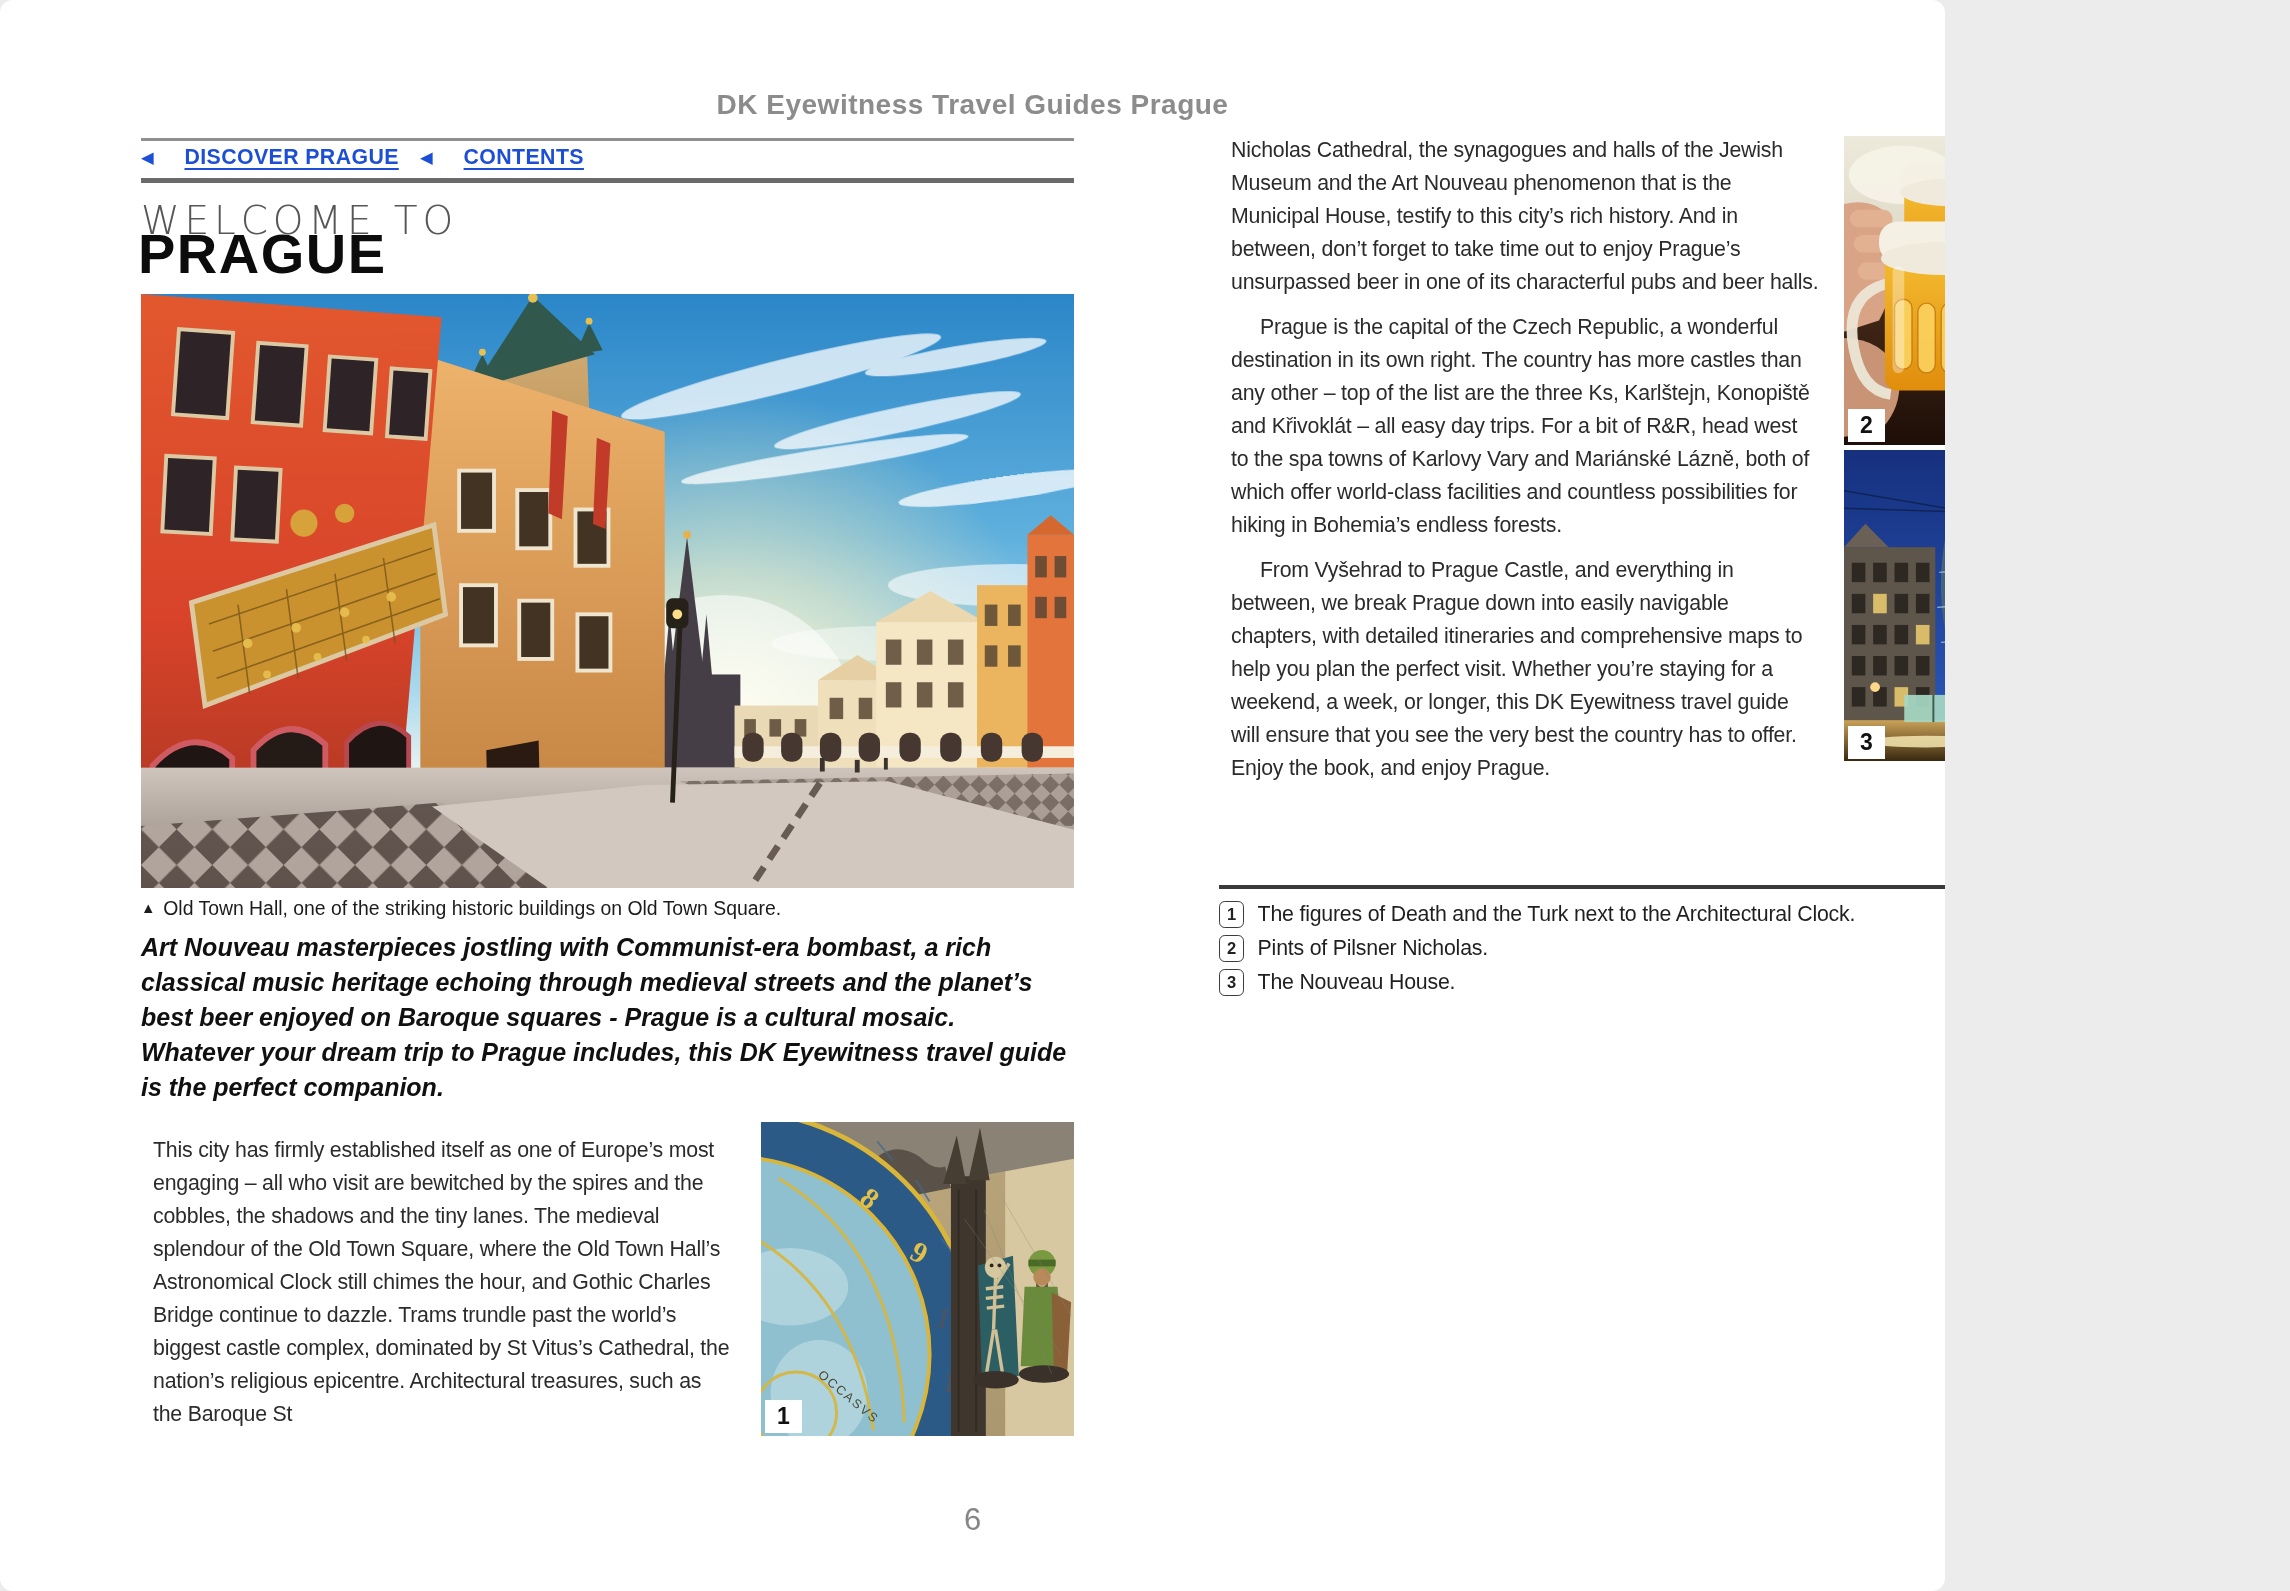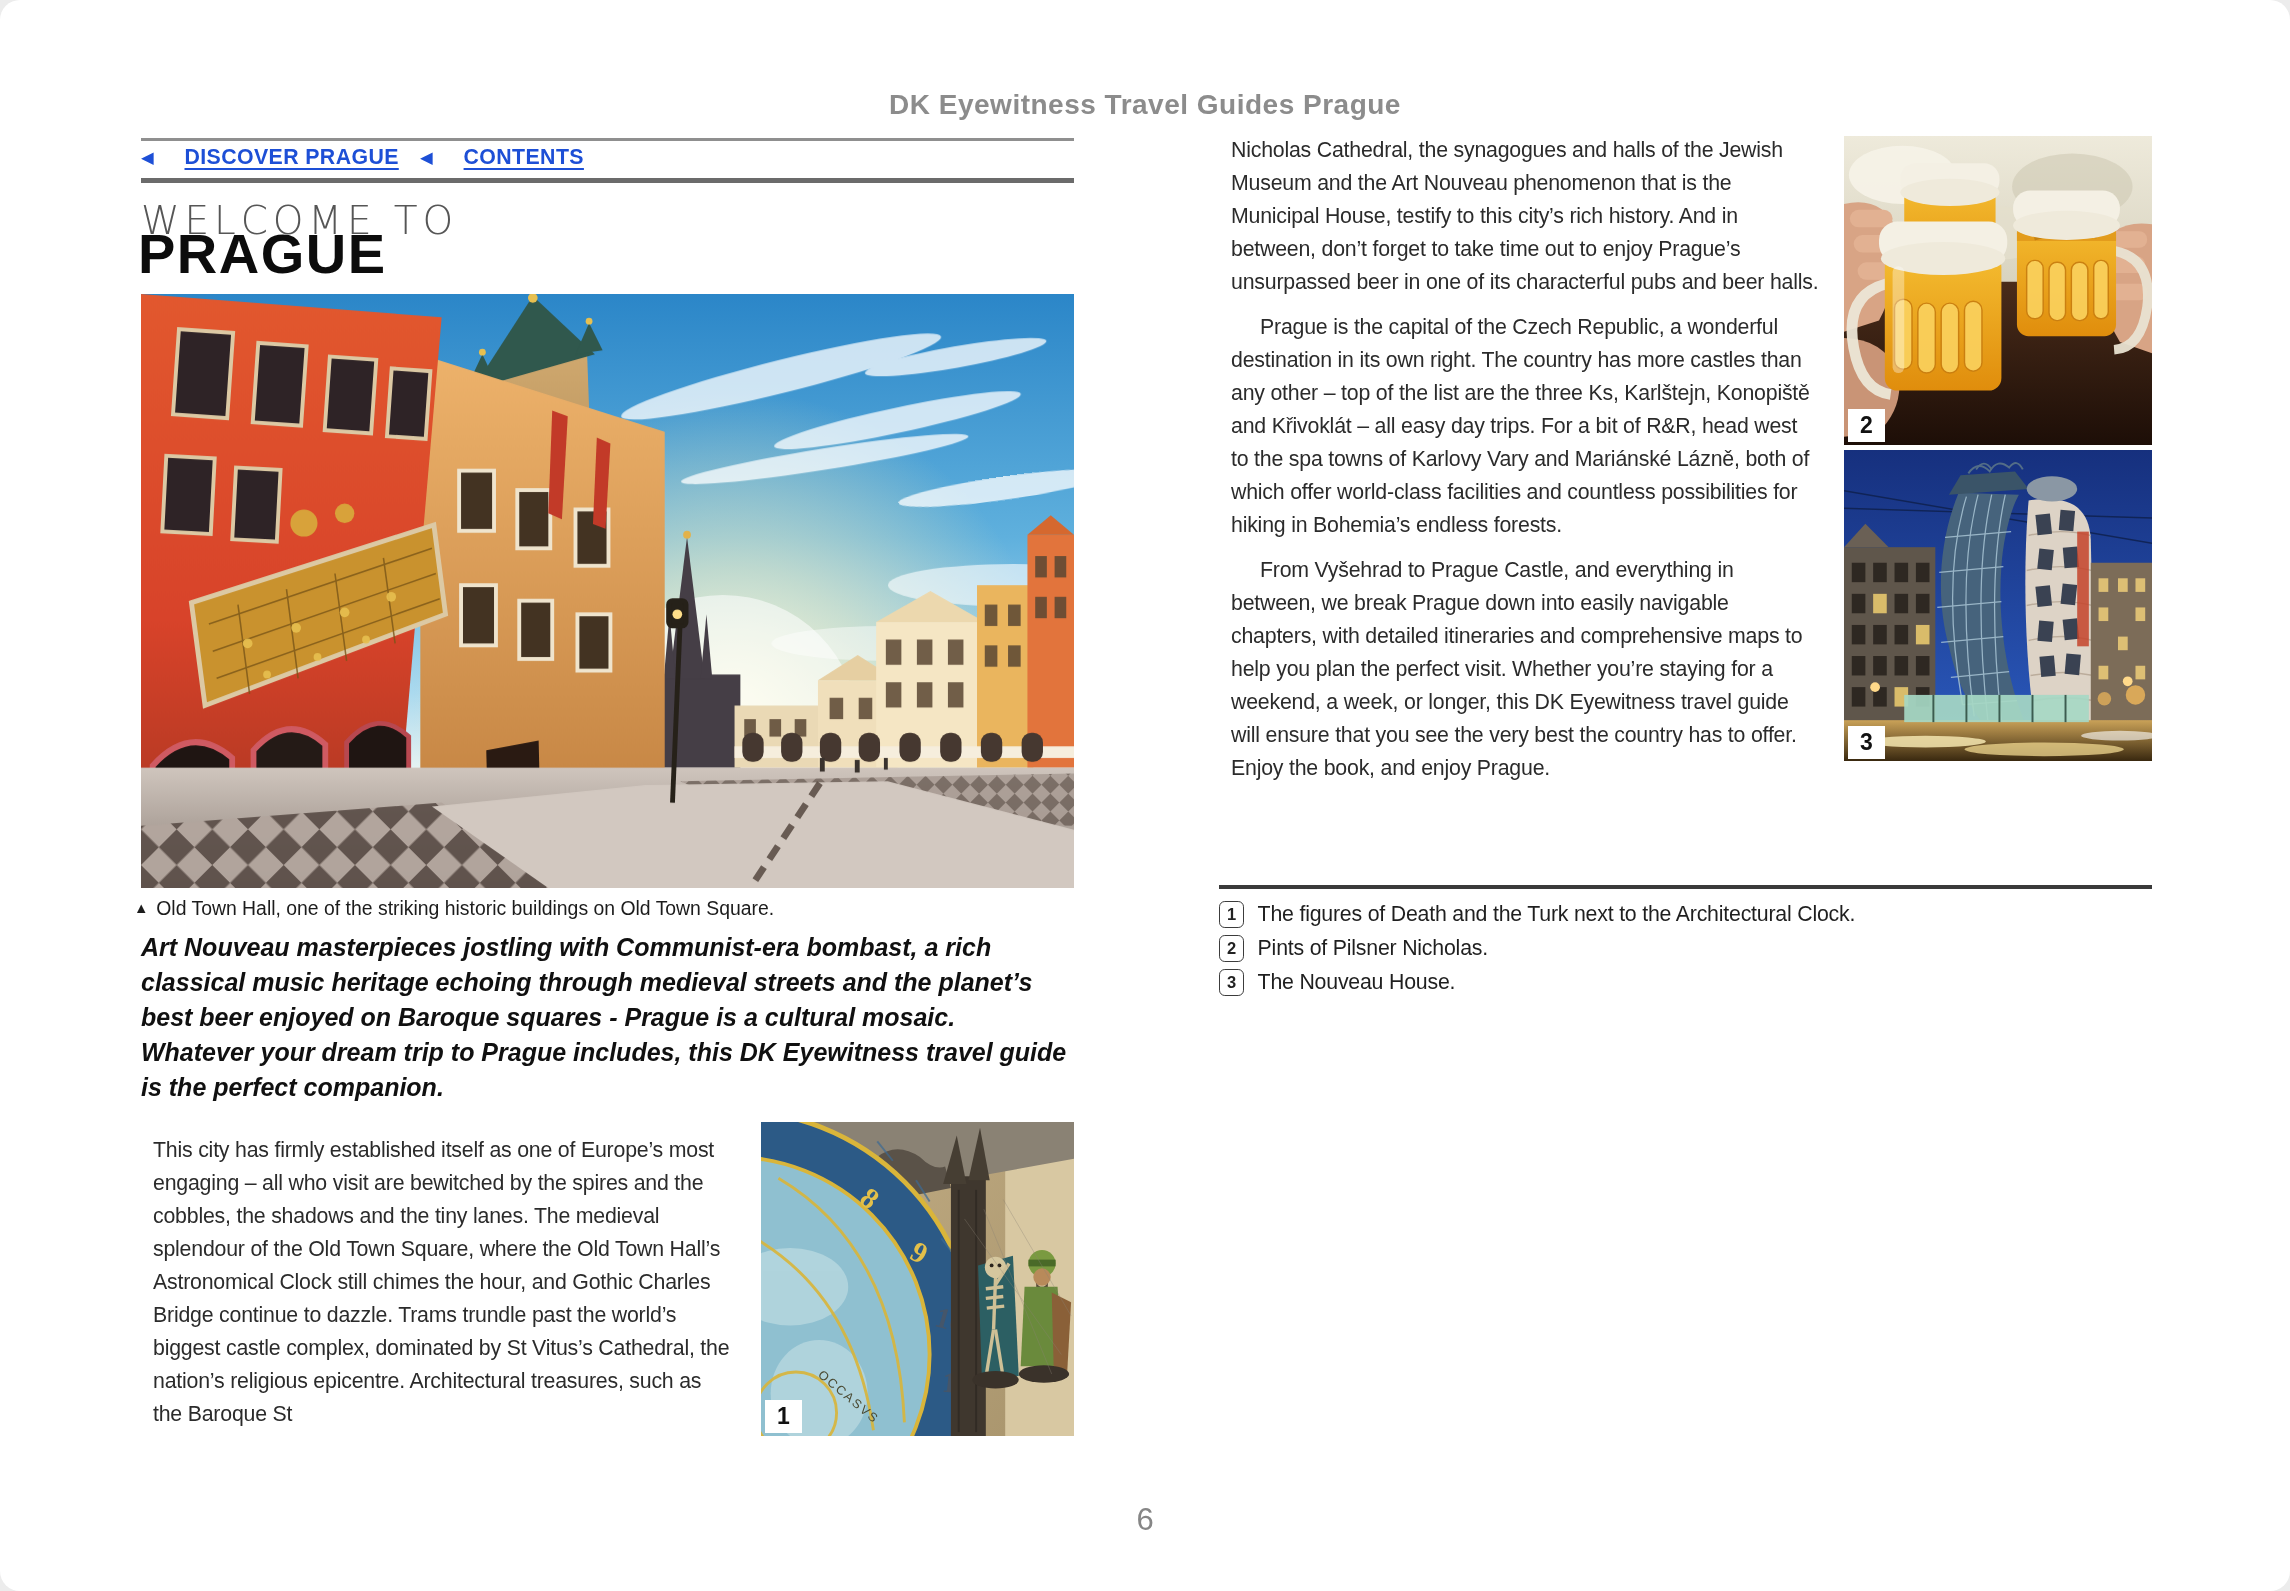--- a/index.html
+++ b/index.html
@@ -1,16 +1,16 @@
 <!DOCTYPE html>
 <html><head>
 <meta charset="utf-8">
 <style>
   html,body{margin:0;padding:0;background:#ececec;}
-  .page{position:relative;width:2290px;height:1591px;background:#ffffff;border-radius:20px;overflow:hidden;
+  .page{position:relative;width:1945px;height:1591px;background:#ffffff;border-radius:13px;overflow:hidden;
         font-family:"Liberation Sans","DejaVu Sans",sans-serif;color:#2b2b2b;}
   
   .header-title{position:absolute;top:89px;left:0;width:100%;text-align:center;
                 font-size:28px;font-weight:700;color:#8c8c8c;letter-spacing:0.5px;}
   .page-num{position:absolute;top:1502px;left:0;width:100%;text-align:center;
             font-size:31px;color:#868686;}
   
   .rule-top{position:absolute;left:141px;top:138px;width:933px;height:2.9px;background:#8f8f8f;}
   .rule-bottom{position:absolute;left:141px;top:178px;width:933px;height:4.9px;background:#6b6b6b;}
   .nav{position:absolute;left:141px;top:145px;display:flex;gap:21.3px;align-items:center;}
@@ -19,21 +19,21 @@
   .nav .lbl{font-size:21.3px;font-weight:700;letter-spacing:0.4px;text-decoration:underline;
             text-decoration-thickness:1.9px;text-underline-offset:3.9px;padding-left:23px;}
   
   .eyebrow{position:absolute;left:141px;top:198px;font-family:"DejaVu Sans",sans-serif;
            font-size:39px;font-weight:200;color:#565656;letter-spacing:4.9px;}
   .main-title{position:absolute;left:138px;top:221px;font-size:56px;font-weight:800;
               color:#0c0c0c;letter-spacing:1.5px;}
   
   .hero{position:absolute;left:141px;top:294px;width:933px;height:594px;overflow:hidden;}
   .hero svg{display:block;width:100%;height:100%;}
-  .hero-caption{position:absolute;left:134px;top:897px;width:933px;margin:0;
+  .hero-caption{position:absolute;left:141px;top:897px;width:933px;margin:0;
                 font-size:19.4px;color:#1c1c1c;}
   .caption-marker{font-size:14.6px;margin-right:7.8px;position:relative;top:-1.9px;}
   
   .intro{position:absolute;left:141px;top:930px;width:933px;margin:0;
          font-size:25px;line-height:35px;font-weight:700;font-style:italic;color:#101010;}
   
   .left-body{position:absolute;left:141px;top:1122px;width:933px;
              font-size:21.3px;line-height:33px;letter-spacing:-0.2px;color:#2b2b2b;}
   .right-body{position:absolute;left:1219px;top:122px;width:933px;
               font-size:21.3px;line-height:33px;letter-spacing:-0.2px;color:#2b2b2b;}

